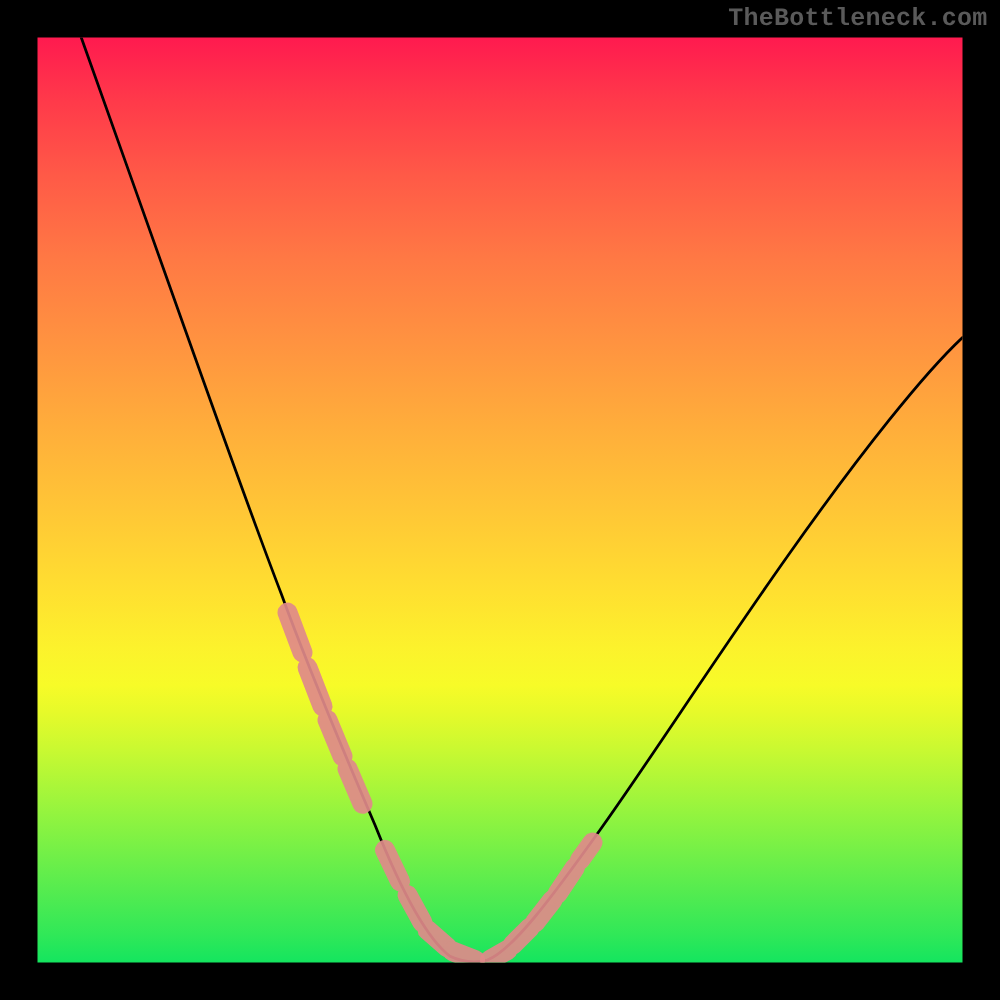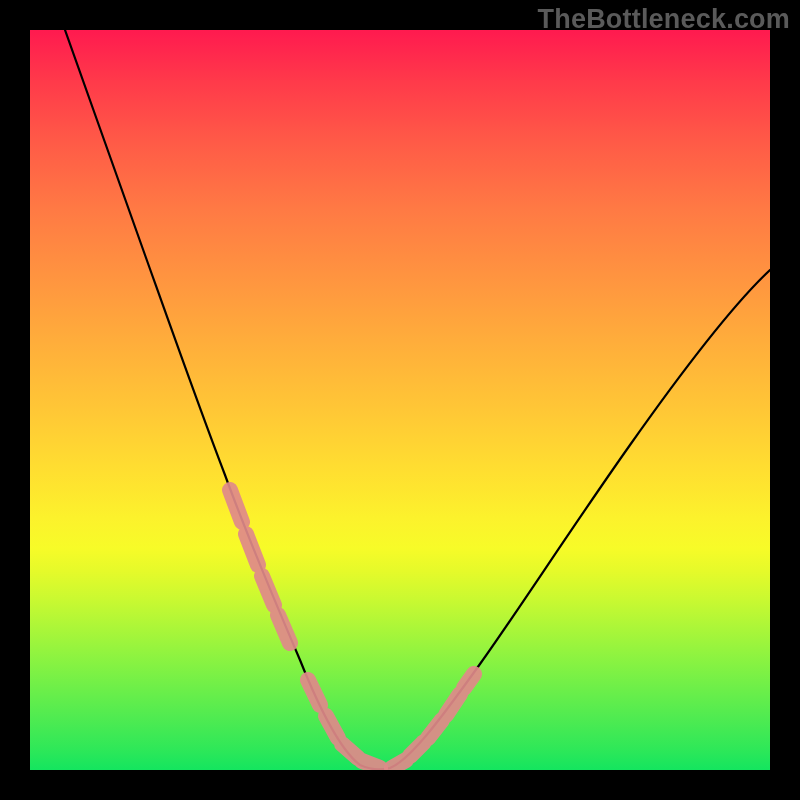--- a/index.html
+++ b/index.html
@@ -14,25 +14,26 @@
   .frame {
     position: relative;
     width: 800px;
     height: 800px;
     background: #000;
   }
   .watermark {
     position: absolute;
     top: 4px;
     right: 10px;
-    font-size: 27px;
+    font-size: 20px;
     font-weight: 600;
     color: #5a5a5a;
     letter-spacing: 0.2px;
     z-index: 20;
+    font-family: Liberation Mono, monospace;
   }
   .plot-area {
     position: absolute;
     left: 30px;
     top: 30px;
     width: 740px;
     height: 740px;
     background: linear-gradient(
       to bottom,
       #ff1a4f 0%,

